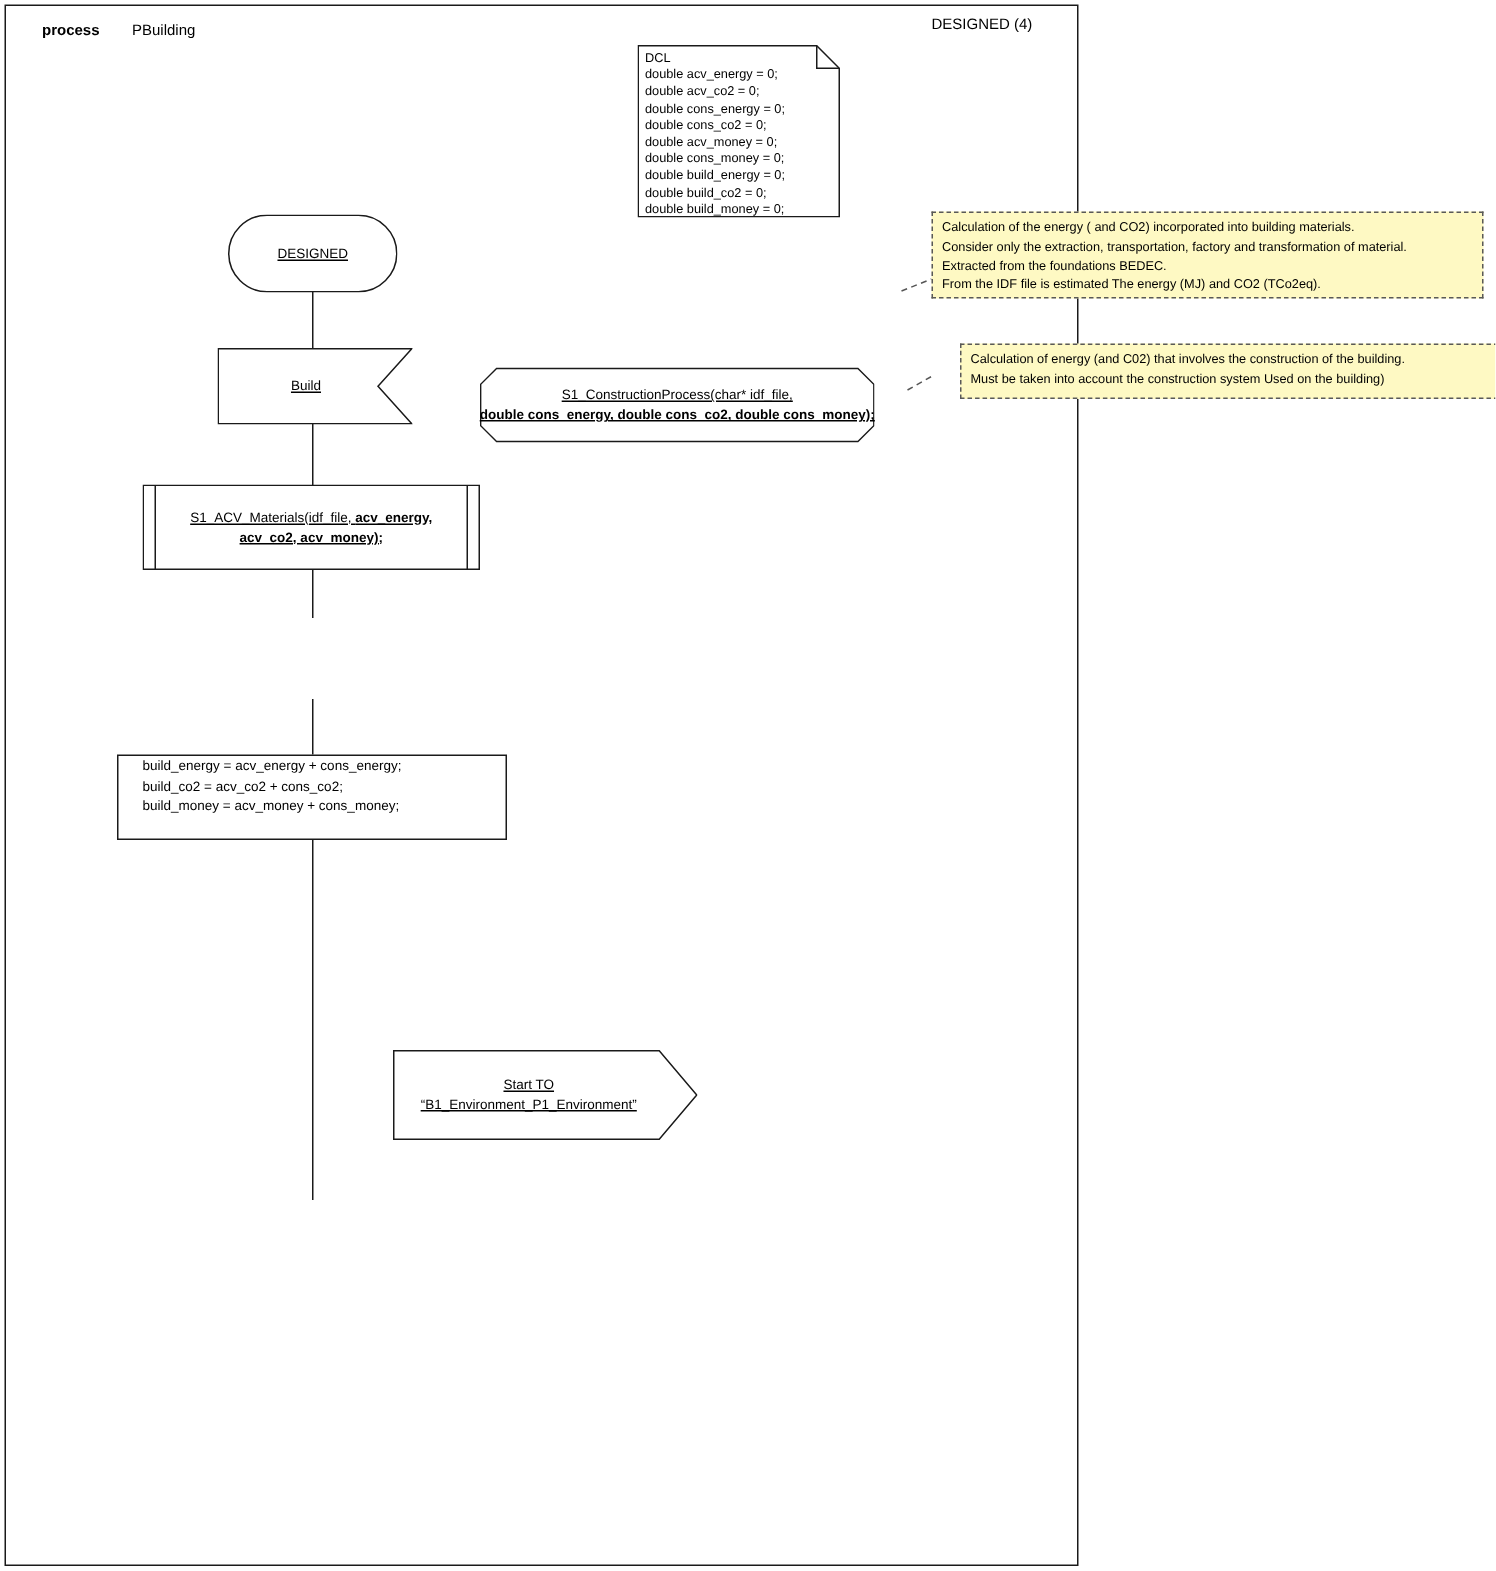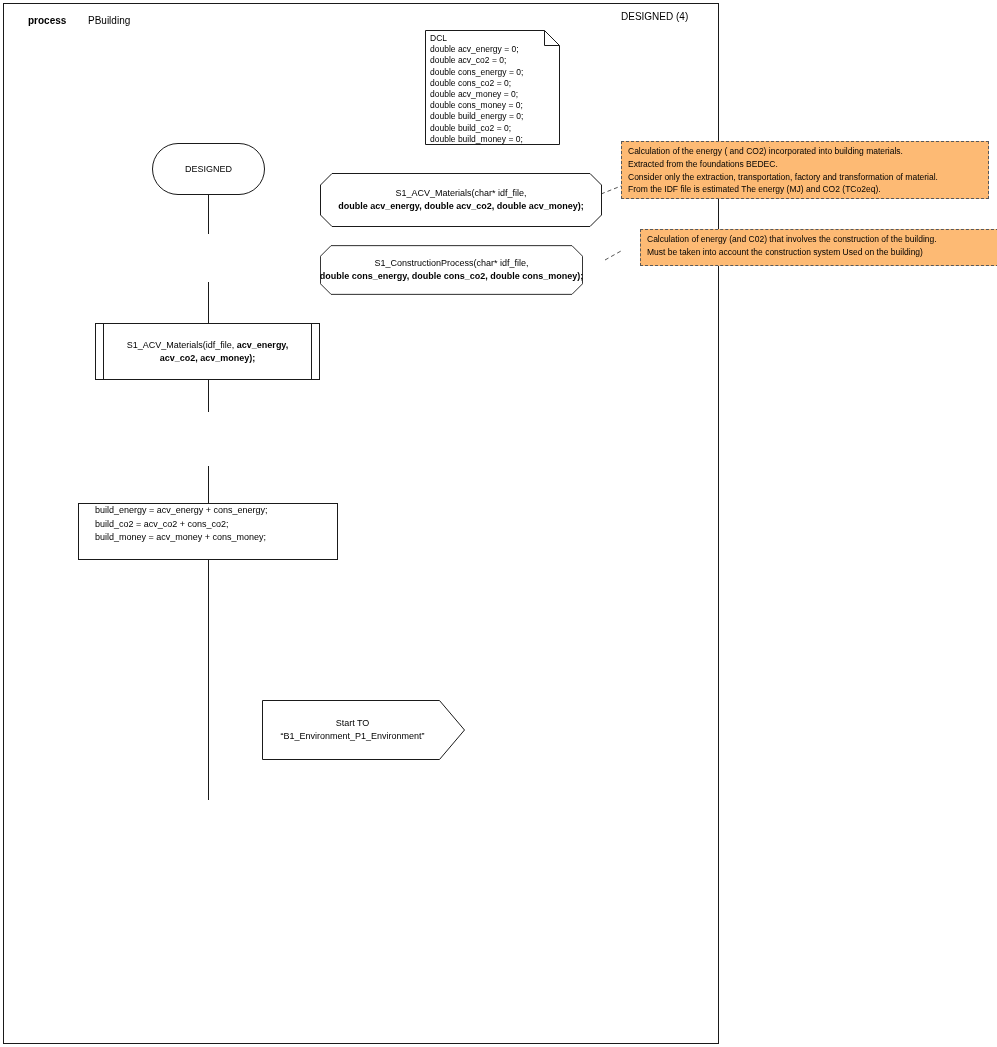--- a/index.html
+++ b/index.html
@@ -6,27 +6,27 @@
   html,body { background:#fff; }
   body { font-family:"Liberation Sans","DejaVu Sans",sans-serif; color:#000; }
   .canvas { position:relative; width:997px; height:1047px; background:#fff; overflow:hidden; }
   .frame { position:absolute; left:3px; top:3px; width:716px; height:1041px; border:1px solid #1a1a1a; }
   .hdr-label { position:absolute; font-size:10px; white-space:nowrap; }
   .bold { font-weight:bold; }
   .conn { position:absolute; left:0; top:0; width:997px; height:1047px; }
   .shape { position:absolute; }
   .shape-svg { position:absolute; left:0; top:0; width:100%; height:100%; display:block; }
   .txt { position:absolute; inset:0; display:flex; flex-direction:column; align-items:center;
-         justify-content:center; text-align:center; font-size:9px; line-height:13px; }
+         justify-content:center; text-align:center; font-size:9px; line-height:13px;text-decoration:underline; }
   .txt div, .txt span { white-space:nowrap; }
   .b { font-weight:bold; }
   .dcl-txt { position:absolute; inset:0; padding:3px 0 0 5px; font-size:8.5px; line-height:11.2px;
              text-align:left; }
   .dcl-txt div { white-space:nowrap; }
-  .comment { position:absolute; border:1px dashed #595959; background:#fdba74;
+  .comment { position:absolute; border:1px dashed #595959; background:#fef9c3;
              font-size:8.5px; line-height:12.8px; padding:3px 6px; }
   .comment div { white-space:nowrap; }
   .assign-box { position:absolute; border:1px solid #1a1a1a; background:#fff;
                 display:flex; flex-direction:column; 
                 padding-left:16px; font-size:9px; line-height:13.5px; }
   .assign-box div { white-space:nowrap; }
 </style>
 </head>
 <body>
 
@@ -69,45 +69,44 @@
 
   <div class="shape" style="left:152px; top:143px; width:113px; height:52px;">
     <svg class="shape-svg" viewBox="0 0 113 52">
       <rect x="0.5" y="0.5" width="112" height="51" rx="25.5" ry="25.5" fill="#fff" stroke="#1a1a1a"></rect>
     </svg>
     <div class="txt">
         <span>DESIGNED</span>
       </div>
   </div>
 
-
-  <div class="shape" style="left:320px; top:173px; width:282px; height:54px;">
-    <svg class="shape-svg" viewBox="0 0 282 54">
-      <polygon points="12,0.5 270,0.5 281.5,12 281.5,42 270,53.5 12,53.5 0.5,42 0.5,12" fill="#fff" stroke="#1a1a1a"></polygon>
+  <div class="shape" style="left:145px; top:232px; width:130px; height:51px;">
+    <svg class="shape-svg" viewBox="0 0 130 51">
+      <polygon points="0.5,0.5 129.5,0.5 107,25.5 129.5,50.5 0.5,50.5" fill="#fff" stroke="#1a1a1a"></polygon>
     </svg>
-    <div class="txt">
-      <div>S1_ACV_Materials(char* idf_file,</div>
-      <div class="b">double acv_energy, double acv_co2, double acv_money);</div>
+    <div class="txt" style="padding-right:12px;">
+      <span>Build</span>
     </div>
   </div>
+
 
   <div class="shape" style="left:320px; top:243px; width:263px; height:54px;">
     <svg class="shape-svg" viewBox="0 0 286 54">
       <polygon points="12,0.5 274,0.5 285.5,12 285.5,42 274,53.5 12,53.5 0.5,42 0.5,12" fill="#fff" stroke="#1a1a1a"></polygon>
     </svg>
     <div class="txt">
       <div>S1_ConstructionProcess(char* idf_file,</div>
       <div class="b">double cons_energy, double cons_co2, double cons_money);</div>
     </div>
   </div>
 
   <div class="comment" style="left:621px; top:141px; width:368px; height:58px;">
     <div>Calculation of the energy ( and CO2) incorporated into building materials.</div>
+    <div>Consider only the extraction, transportation, factory and transformation of material.</div>
     <div>Extracted from the foundations BEDEC.</div>
-    <div>Consider only the extraction, transportation, factory and transformation of material.</div>
     <div>From the IDF file is estimated The energy (MJ) and CO2 (TCo2eq).</div>
   </div>
 
   <div class="comment" style="left:621px; top:229px; width:364px; height:37px;margin-left:19px;">
     <div>Calculation of energy (and C02) that involves the construction of the building.</div>
     <div>Must be taken into account the construction system Used on the building)</div>
   </div>
 
   <div class="shape" style="left:95px; top:323px; width:225px; height:57px;">
     <svg class="shape-svg" viewBox="0 0 225 57">

